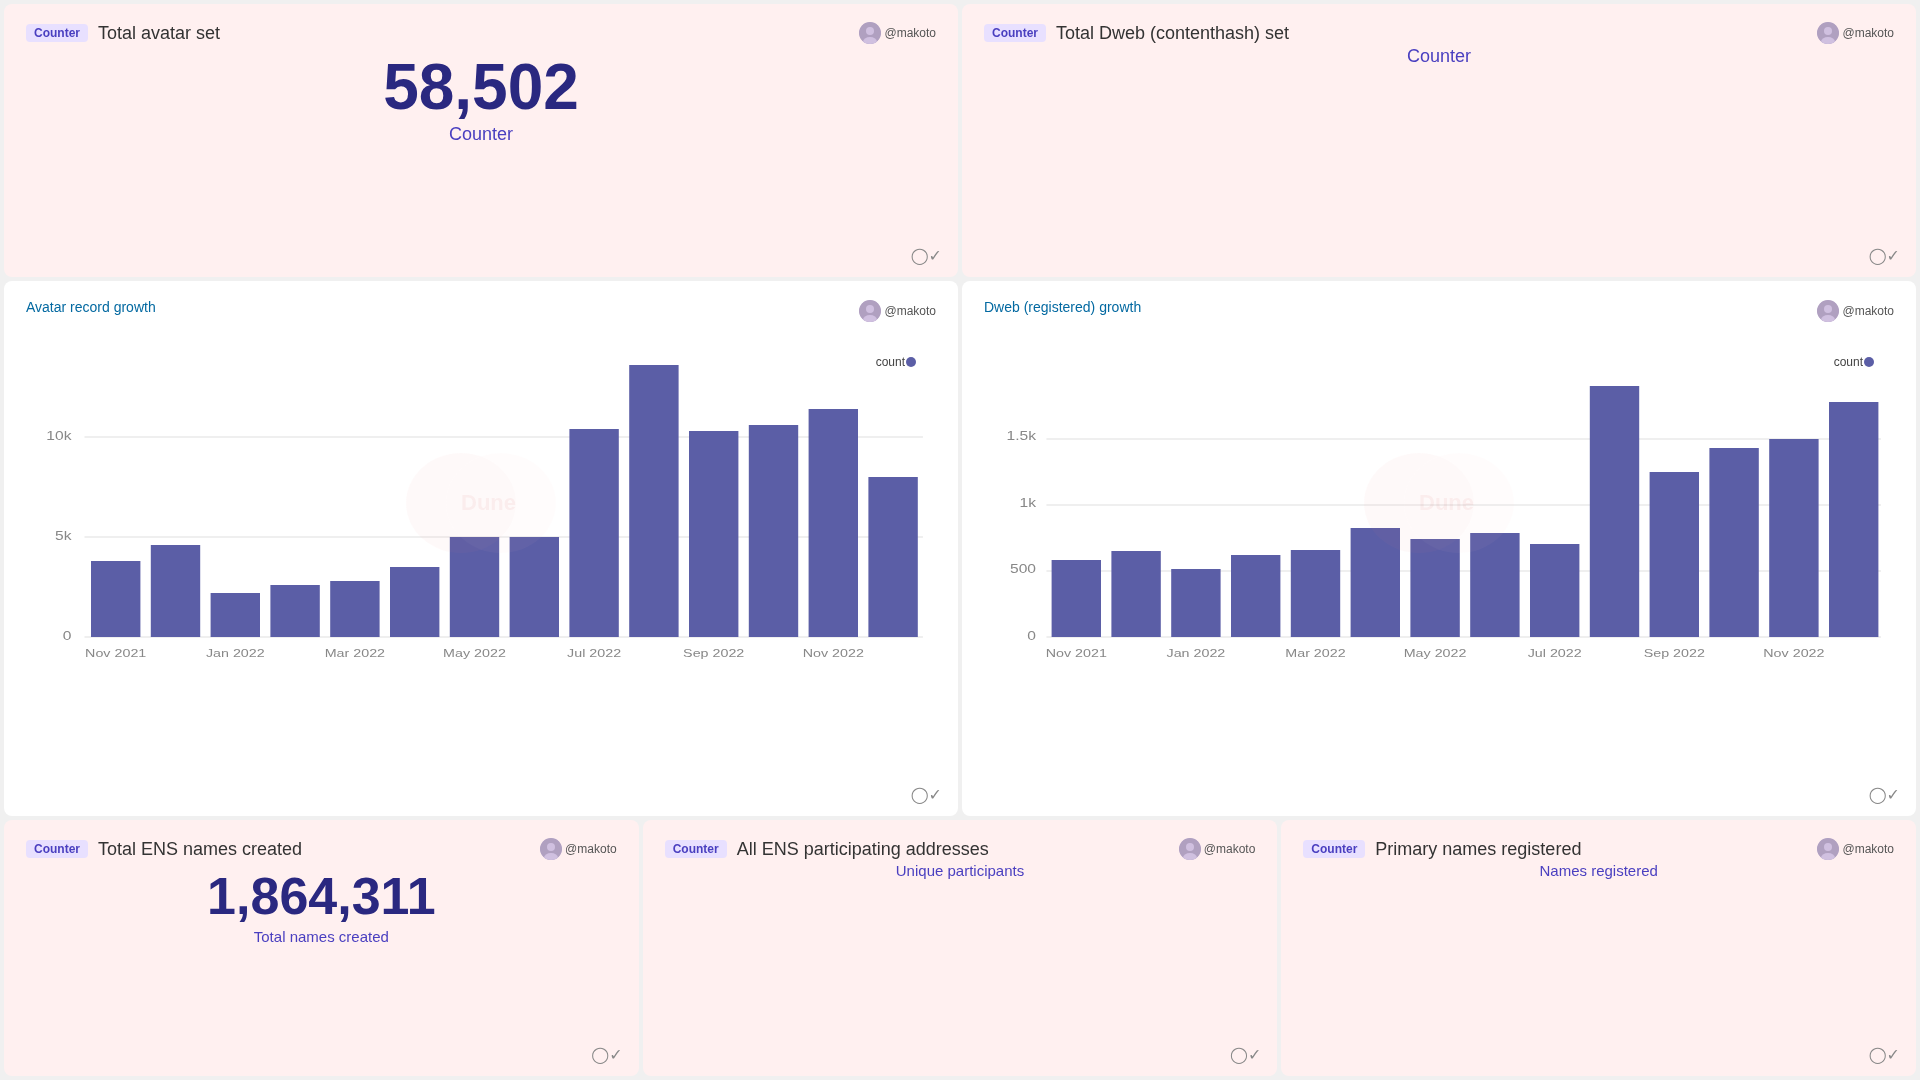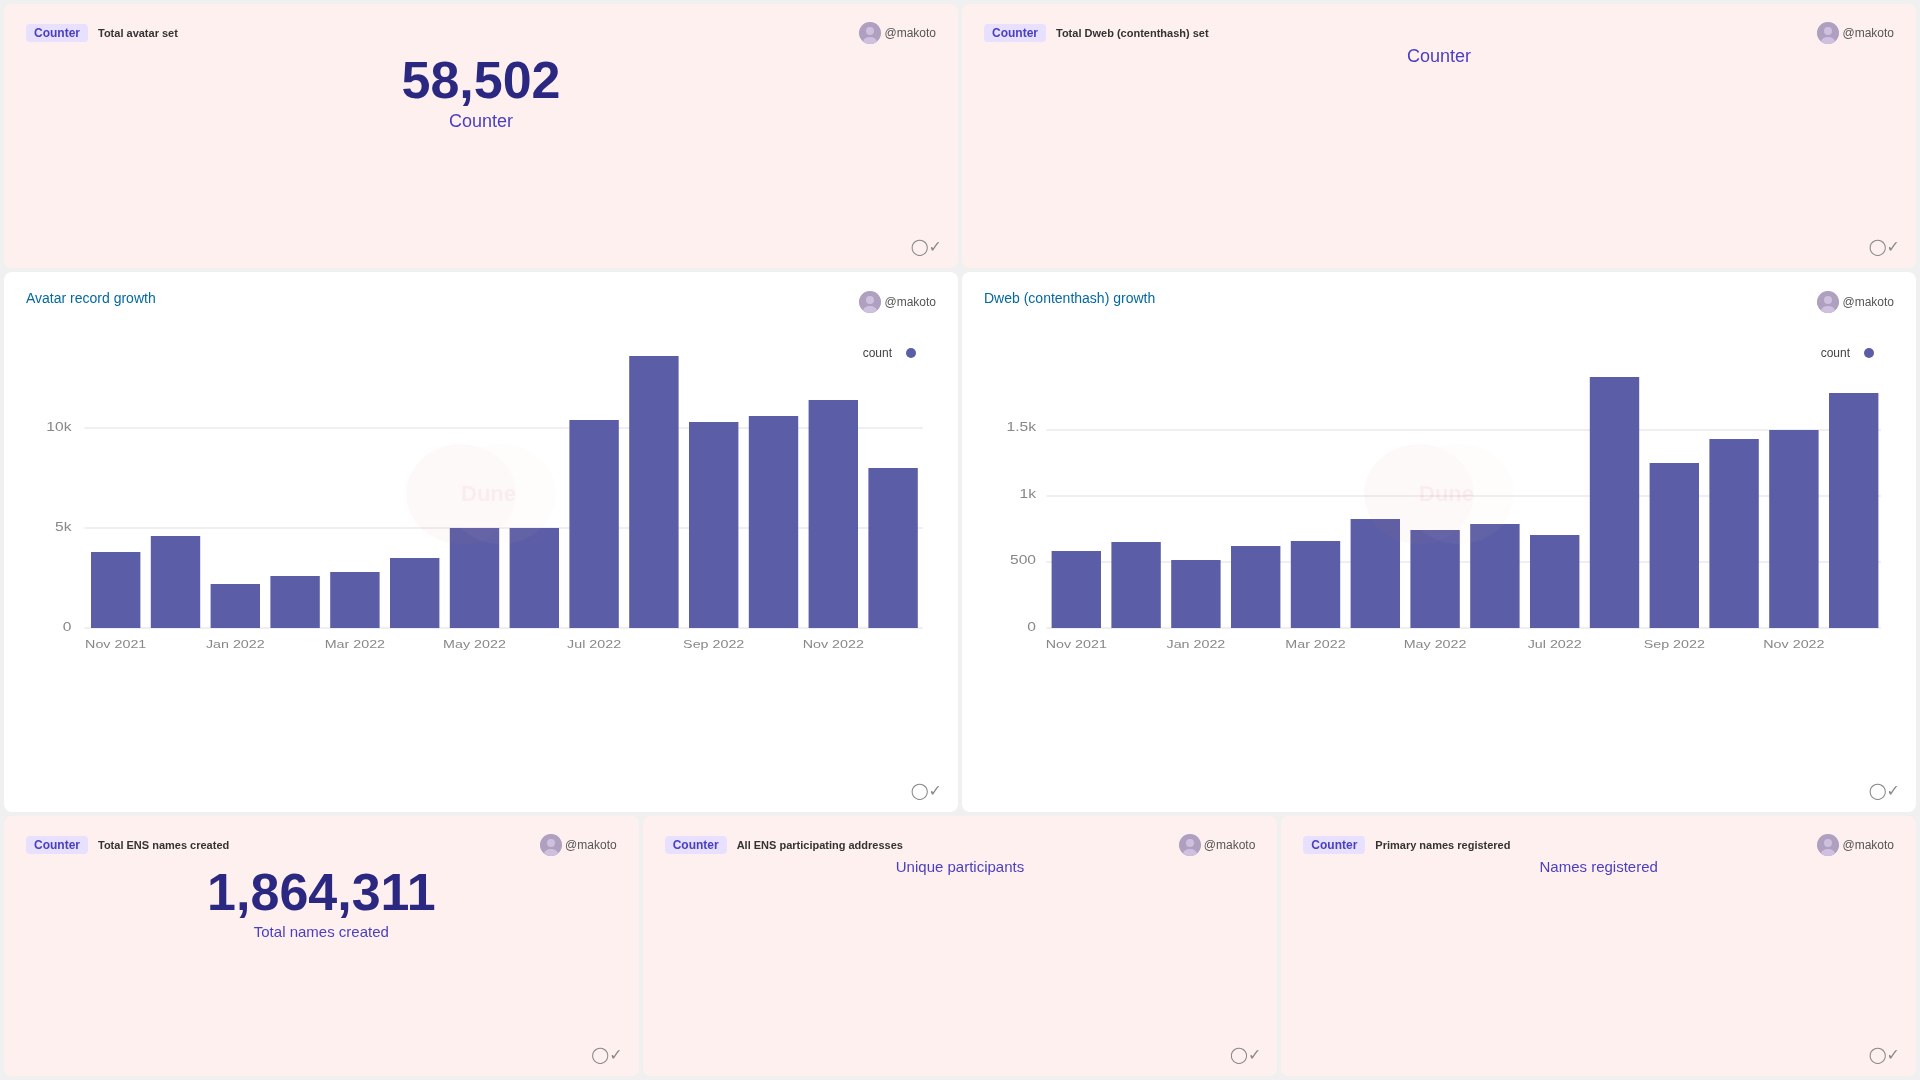--- a/index.html
+++ b/index.html
@@ -33,23 +33,23 @@
     }
     .badge {
       background: #e8e0ff;
       color: #4a3fc0;
       font-size: 12px;
       font-weight: 600;
       padding: 2px 8px;
       border-radius: 4px;
     }
     .card-title {
-      font-size: 11px;
+      font-size: 18px;
       color: #333;
-      font-weight: 700;
+      font-weight: 400;
     }
     .user-info {
       display: flex;
       align-items: center;
       gap: 3px;
       font-size: 12px;
       color: #555;
     }
     .avatar {
       width: 22px;
@@ -61,21 +61,21 @@
       justify-content: center;
       font-size: 10px;
       color: white;
       overflow: hidden;
     }
     .avatar svg {
       width: 22px;
       height: 22px;
     }
     .counter-value {
-      font-size: 52px;
+      font-size: 64px;
       font-weight: 700;
       color: #2a2880;
       text-align: center;
       line-height: 1.1;
       margin-top: 8px;
     }
     .counter-label {
       font-size: 18px;
       color: #4a3fc0;
       text-align: center;
@@ -108,21 +108,21 @@
     .chart-area svg {
       width: 100%;
       height: 100%;
     }
     .legend {
       position: absolute;
       top: 30px;
       right: 20px;
       display: flex;
       align-items: center;
-      gap: 14px;
+      gap: 1px;
       font-size: 12px;
       color: #444;
     }
     .legend-dot {
       width: 10px;
       height: 10px;
       border-radius: 50%;
       background: #5b5ea6;
     }
     .dune-watermark {
@@ -252,21 +252,21 @@
       <text x="437" y="332" font-size="11" fill="#888" text-anchor="middle">Jul 2022</text>
       <text x="529" y="332" font-size="11" fill="#888" text-anchor="middle">Sep 2022</text>
       <text x="621" y="332" font-size="11" fill="#888" text-anchor="middle">Nov 2022</text>
     </svg>
   </div>
   <span class="check-icon">◯✓</span>
 </div>
 
 <div class="chart-card">
   <div class="card-header">
-    <span class="chart-title">Dweb (contenthash) growth</span>
+    <span class="chart-title">Dweb (registered) growth</span>
     <div class="user-info">
       <div class="avatar">
         <svg viewBox="0 0 22 22" xmlns="http://www.w3.org/2000/svg">
           <circle cx="11" cy="11" r="11" fill="#b0a0c0"></circle>
           <circle cx="11" cy="9" r="4" fill="#d0c0e0"></circle>
           <ellipse cx="11" cy="20" rx="7" ry="5" fill="#d0c0e0"></ellipse>
         </svg>
       </div>
       <span>@makoto</span>
     </div>

